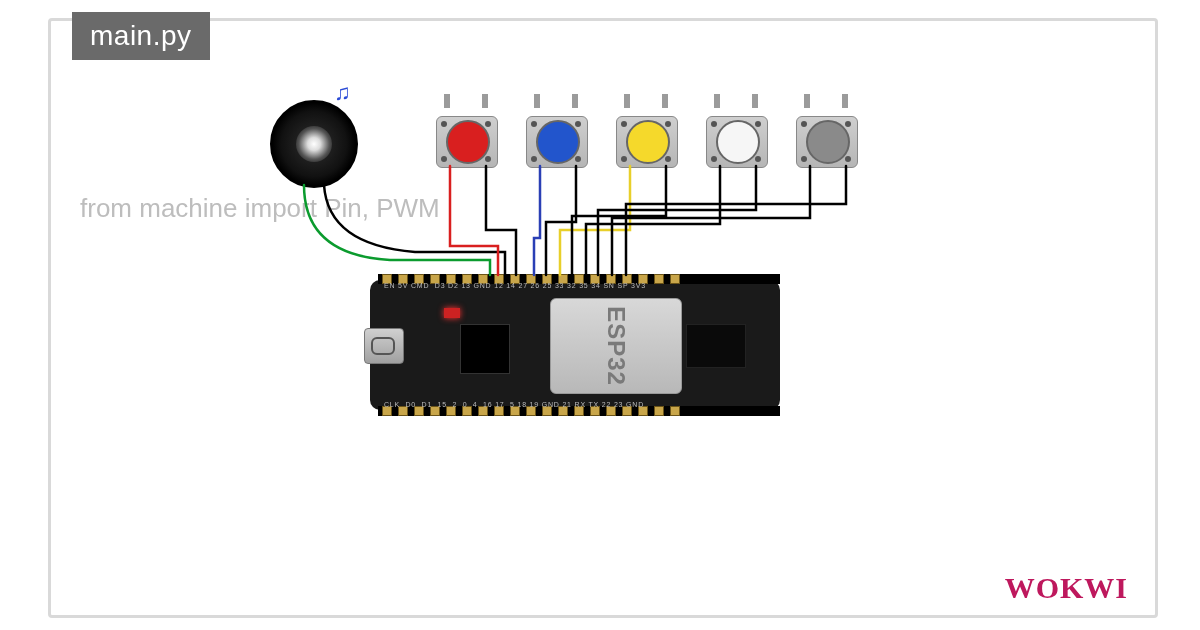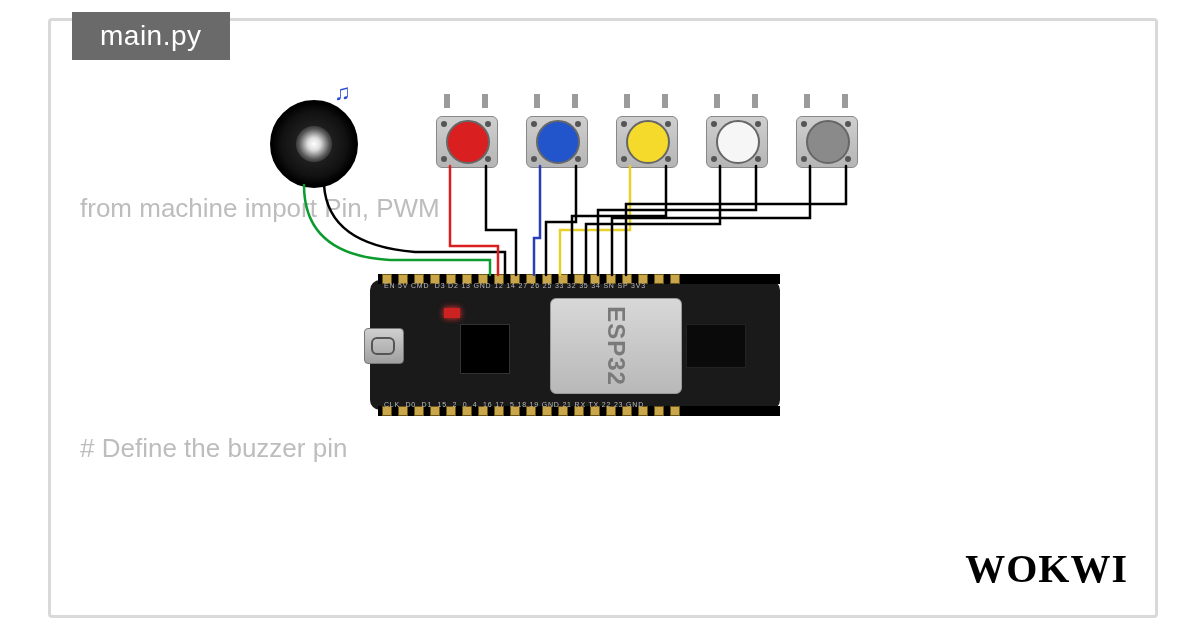--- a/index.html
+++ b/index.html
@@ -1,19 +1,19 @@
 <!DOCTYPE html>
 <html><head>
 <meta charset="utf-8">
 <style>
 html,body{margin:0;padding:0;width:1200px;height:630px;background:#fff;font-family:Arial,Helvetica,sans-serif;overflow:hidden}
 .outer{position:absolute;left:48px;top:18px;width:1104px;height:594px;border:3px solid #d9d9d9;border-radius:4px}
-.tab{position:absolute;left:72px;top:12px;background:#6a6a6a;color:#fff;padding:8px 28px;font-size:28px;letter-spacing:.5px}
+.tab{position:absolute;left:72px;top:12px;background:#6a6a6a;color:#fff;padding:8px 18px;font-size:28px;letter-spacing:.5px}
 .codearea{position:absolute;left:80px;top:88px;font-size:26px;color:#bdbdbd;line-height:48px;white-space:pre;font-family:Arial,Helvetica,sans-serif}
-.brand{position:absolute;right:72px;bottom:38px;font-size:40px;font-weight:600;letter-spacing:1px;color:#000000;font-family:"Comic Sans MS","Segoe Script",cursive}
+.brand{position:absolute;right:72px;bottom:25px;font-size:30px;font-weight:600;letter-spacing:1px;color:#be185d;font-family:"Comic Sans MS","Segoe Script",cursive}
 .diagram{position:absolute;left:240px;top:70px;width:680px;height:350px}
 .buzzer{position:absolute;left:30px;top:30px;width:84px;height:84px;border-radius:50%;background:radial-gradient(circle at 50% 50%,#2f2f2f 0,#111 55%,#000 70%);border:2px solid #000}
 .buzzer .cone{position:absolute;left:50%;top:50%;width:36px;height:36px;margin:-18px 0 0 -18px;border-radius:50%;background:radial-gradient(circle,#fff 0,#ddd 25%,#555 60%,#333 75%)}
 .note{position:absolute;left:94px;top:10px;color:#2b4bd6;font-size:22px}
 .btn{position:absolute;top:36px;width:72px;height:60px}
 .btn .body{position:absolute;left:6px;top:10px;width:60px;height:50px;background:linear-gradient(#cfcfcf,#b5b5b5);border-radius:6px;border:1px solid #888}
 .btn .cap{position:absolute;left:50%;top:50%;width:40px;height:40px;margin:-16px 0 0 -20px;border-radius:50%;border:2px solid #666}
 .btn .lead{position:absolute;top:-12px;width:6px;height:14px;background:#9b9b9b}
 .btn .lead.l1{left:14px}.btn .lead.l2{right:14px}
 .btn .dot{position:absolute;width:6px;height:6px;background:#555;border-radius:50%}
@@ -39,21 +39,20 @@
 
 <div class="outer"></div>
 
 <div class="tab">
   <span>main.py</span>
 </div>
 
 <div class="codearea">
   <div>from machine import Pin, PWM</div>
   <div></div>
-  <div># Define the buzzer pin</div>
   
   <div></div>
   
   
   
   
 </div>
 
 <div class="brand">
   <span>WOKWI</span>

